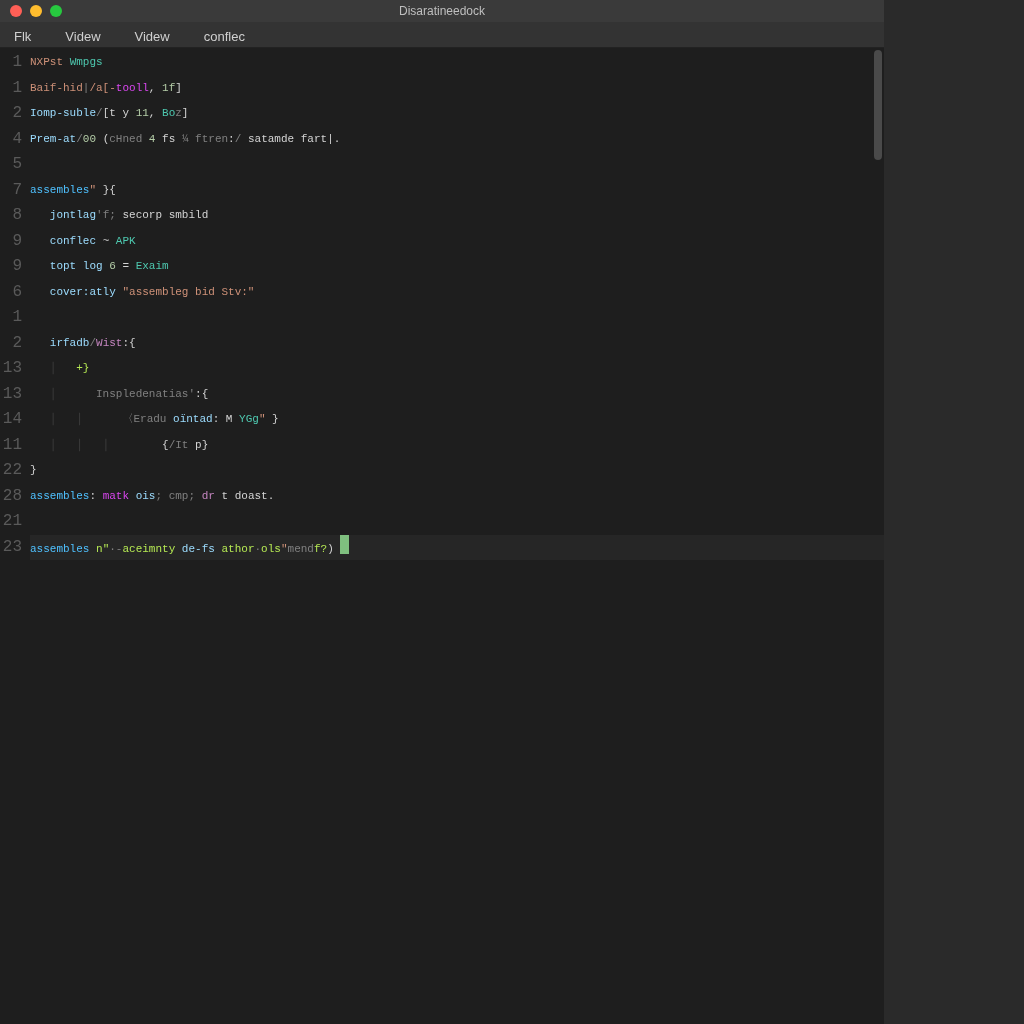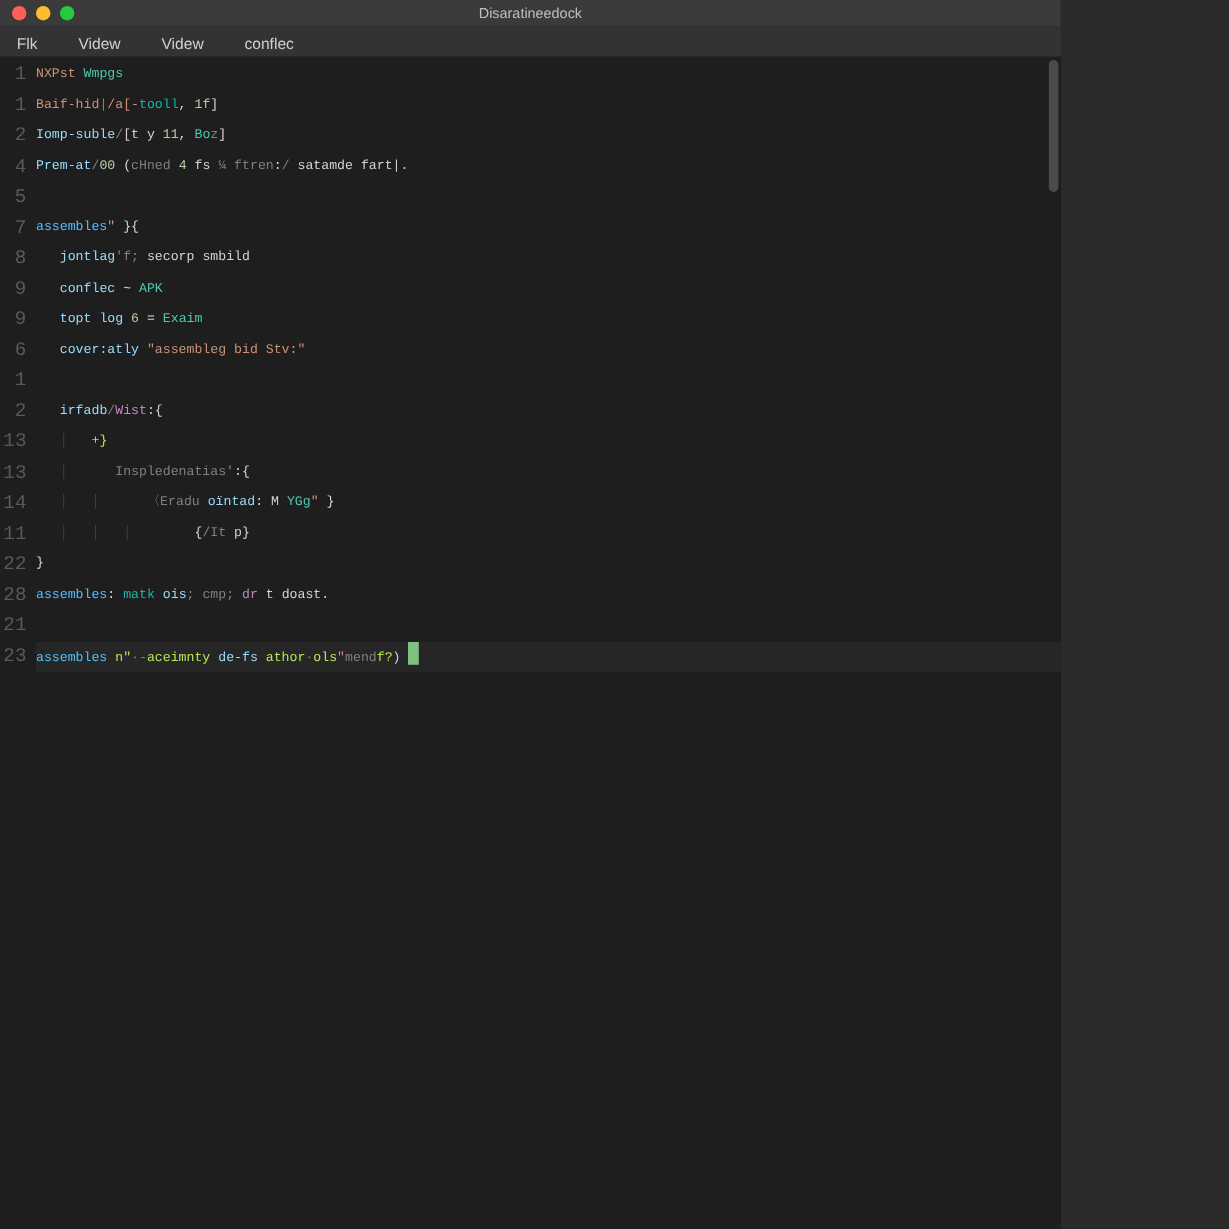--- a/index.html
+++ b/index.html
@@ -94,21 +94,21 @@
 
 
 .tok-kw   { color: #c586c0; }
 .tok-fn   { color: #4fc1ff; }
 .tok-str  { color: #ce9178; }
 .tok-prop { color: #9cdcfe; }
 .tok-num  { color: #b5cea8; }
 .tok-type { color: #4ec9b0; }
 .tok-op   { color: #d4d4d4; }
 .tok-pun  { color: #d4d4d4; }
-.tok-id   { color: #14b8a6; }
+.tok-id   { color: #d946ef; }
 .tok-lime { color: #b5e853; }
 .tok-warn { color: #ce9178; }
 .tok-dim  { color: #808080; }
 .tok-indent { color: #404040; }
 
 .cursor {
   display: inline-block;
   width: 9px; height: 19px;
   background: #7fbf7f;
   vertical-align: text-bottom;

